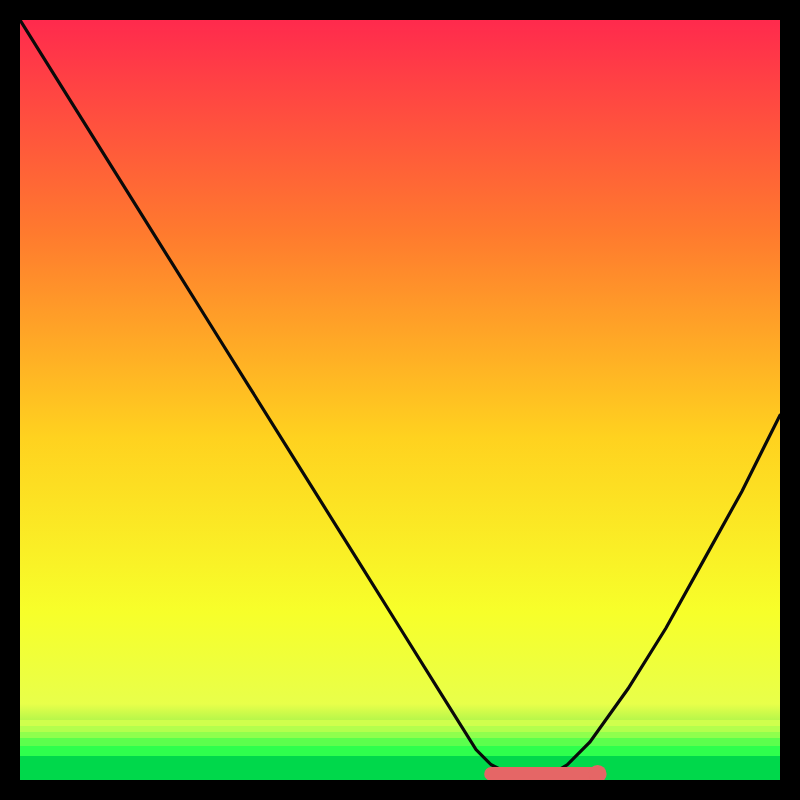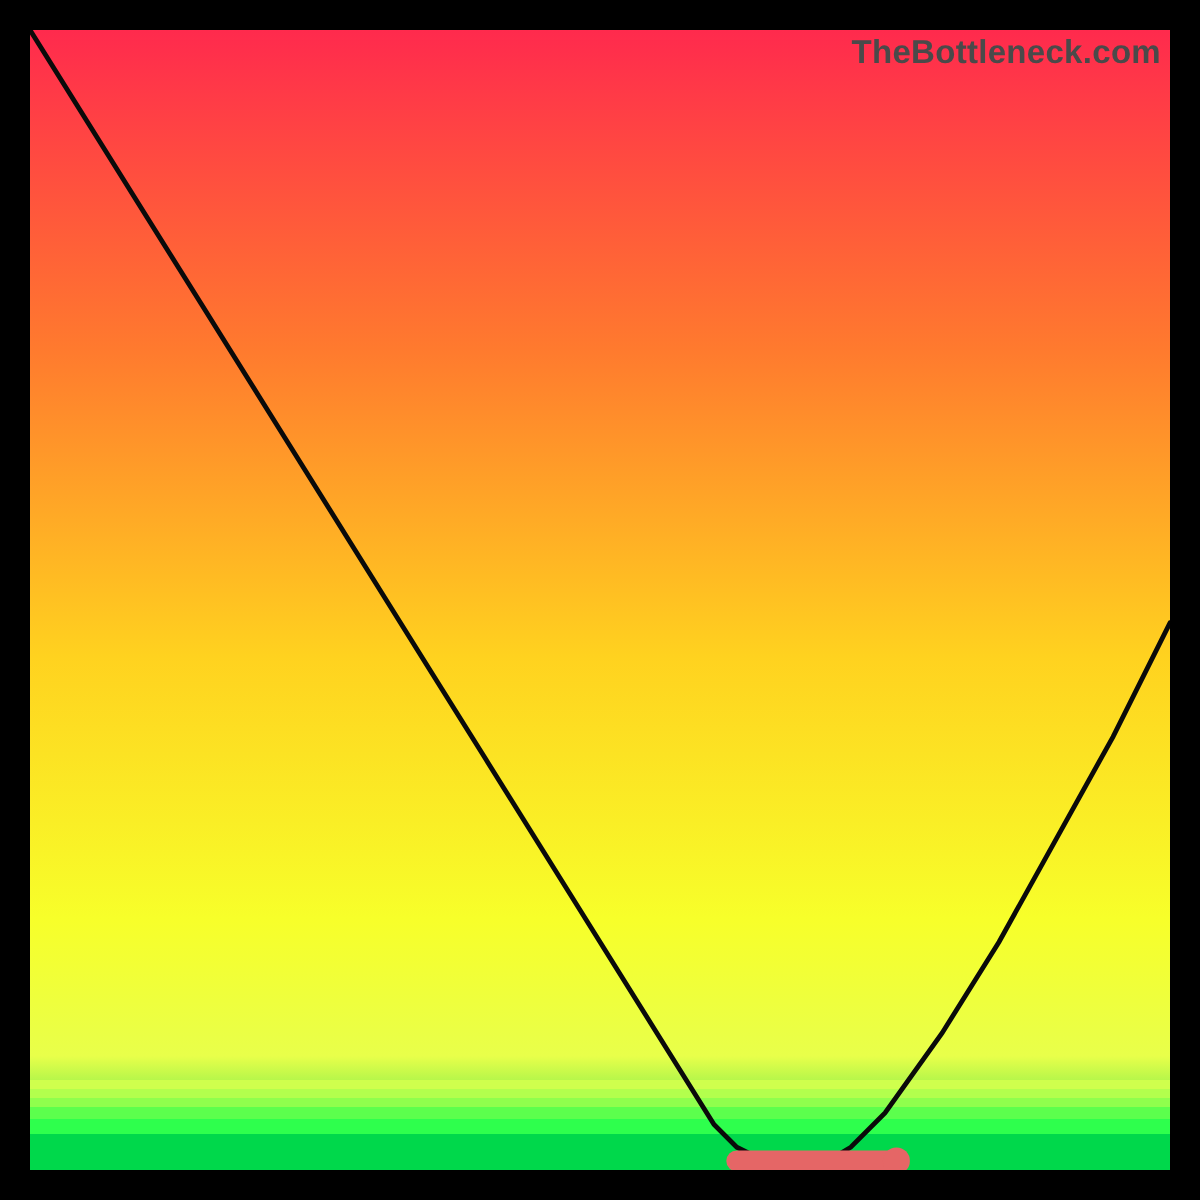--- a/index.html
+++ b/index.html
@@ -35,21 +35,20 @@
     font-weight: 600;
     letter-spacing: 0.2px;
     z-index: 10;
   }
   svg { display: block; }
 </style>
 </head>
 <body>
 
 <div class="frame">
-  <div class="watermark">TheBottleneck.com</div>
   <svg class="plot-area" viewBox="0 0 760 760" width="760" height="760">
     <defs>
       <linearGradient id="heat" x1="0" y1="0" x2="0" y2="1">
         <stop id="g0" offset="0%" stop-color="#ff2a4d"></stop>
         <stop id="g1" offset="28%" stop-color="#ff7a2e"></stop>
         <stop id="g2" offset="55%" stop-color="#ffd21f"></stop>
         <stop id="g3" offset="78%" stop-color="#f7ff2a"></stop>
         <stop id="g4" offset="90%" stop-color="#e8ff4a"></stop>
         <stop id="g5" offset="100%" stop-color="#00d84b"></stop>
       </linearGradient>

